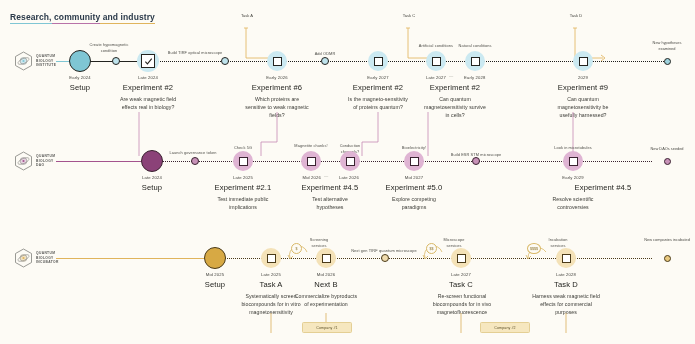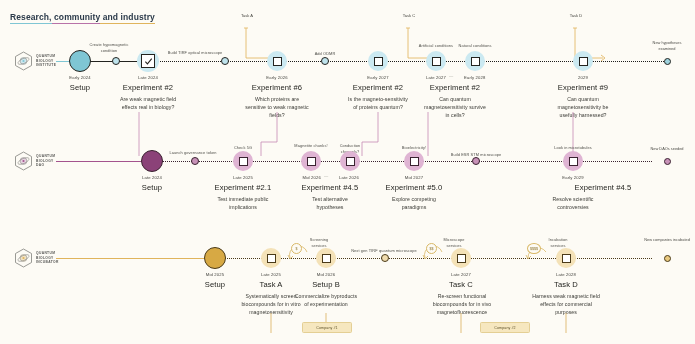--- a/index.html
+++ b/index.html
@@ -360,21 +360,21 @@
   <div class="abs micro wrap" style="left:302px;top:237px;width:34px;">Screening services</div>
   <svg class="conn" style="left:287px;top:242px;" width="24" height="18">
     <path d="M3,16 A9,9 0 0 1 20,10" fill="none" stroke="#d9b866" stroke-width="0.8"></path>
     <path d="M1,13 L3,17 L6,14" fill="none" stroke="#d9b866" stroke-width="0.8"></path>
   </svg>
   <div class="abs money" style="left:291px;top:243px;">$</div>
   <div class="abs halo" style="left:316px;top:248px;width:20px;height:20px;background:#f4e2b8;">
     <div class="sq" style="border:1.2px solid #4a3a18;"></div>
   </div>
   <div class="abs date" style="left:296px;top:272px;width:60px;">Mid 2026</div>
-  <div class="abs hdr" style="left:296px;top:280px;width:60px;">Setup B</div>
+  <div class="abs hdr" style="left:296px;top:280px;width:60px;">Next B</div>
   <div class="abs desc" style="left:292px;top:292px;width:68px;">Commercialize byproducts of experimentation</div>
   <svg class="conn" style="left:321px;top:313px;" width="12" height="12">
     <path d="M5,0 L5,10" stroke="#e3c485" stroke-width="1.1" fill="none"></path>
   </svg>
   <div class="abs company" style="left:302px;top:322px;width:48px;">Company #1</div>
 
   <div class="abs micro" style="left:340px;top:248px;width:88px;">Next gen TIRF quantum microscope</div>
   <div class="abs node small" style="left:381px;top:254px;background:#f0dcae;border:1.2px solid #4a3a18;"></div>
 
   <div class="abs micro wrap" style="left:437px;top:237px;width:34px;">Microscope services</div>

